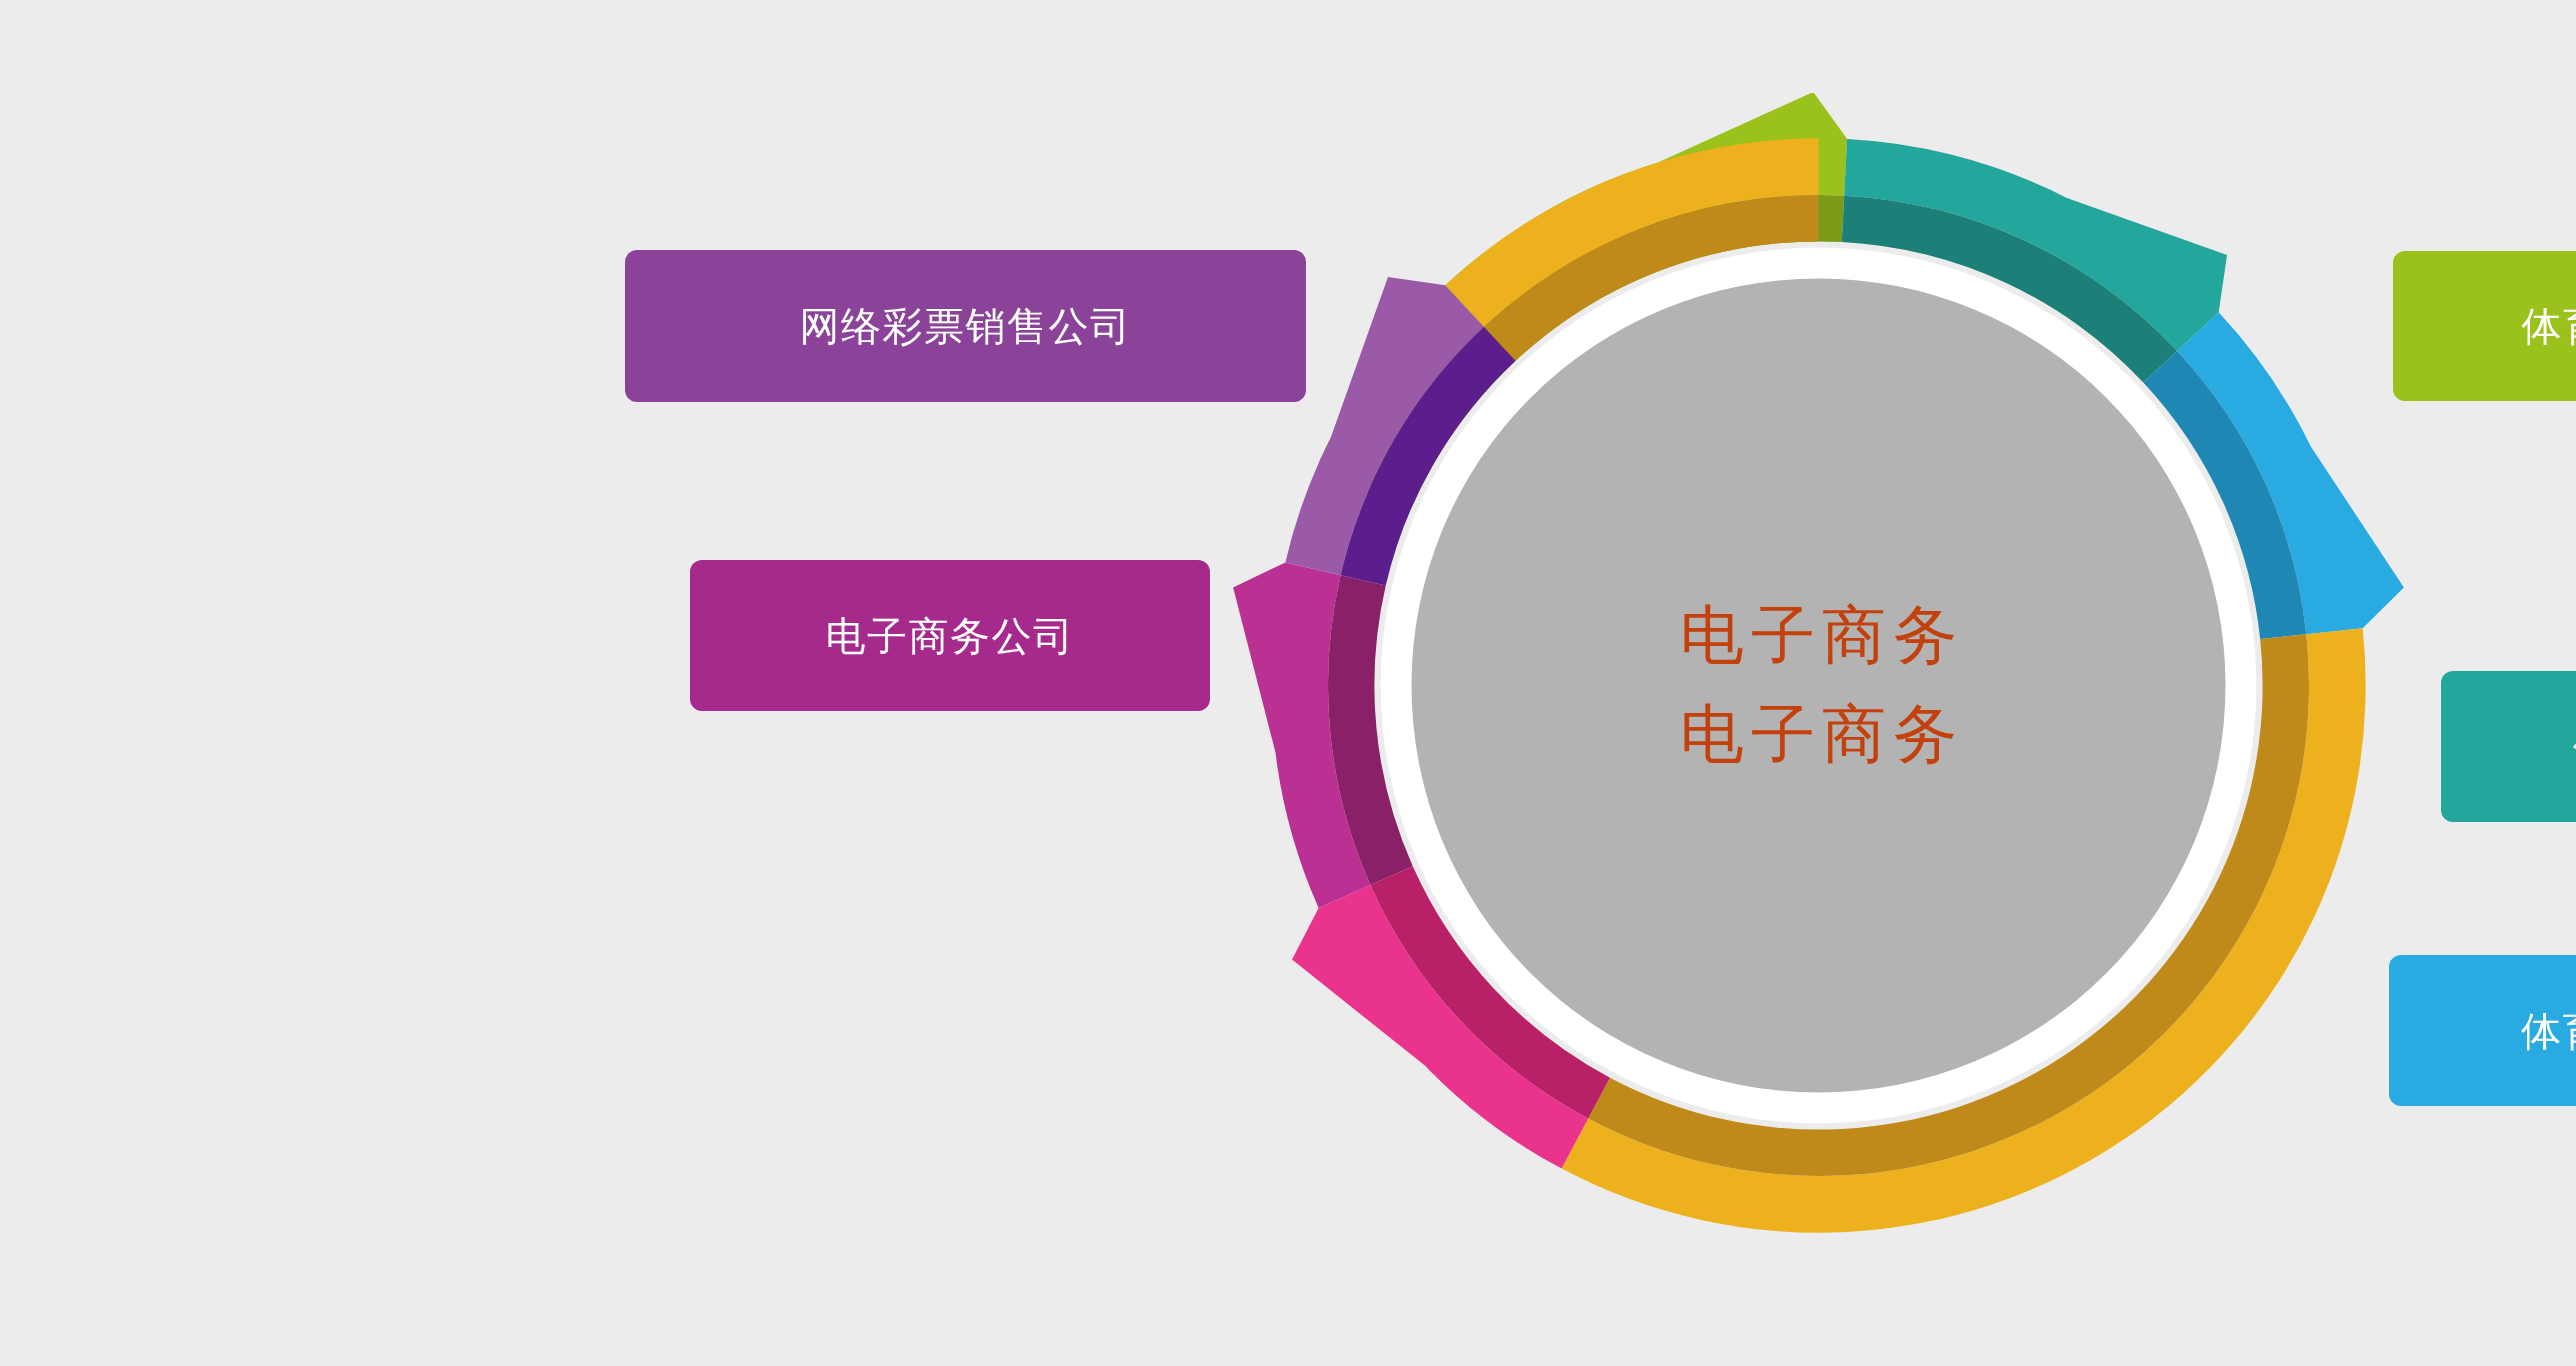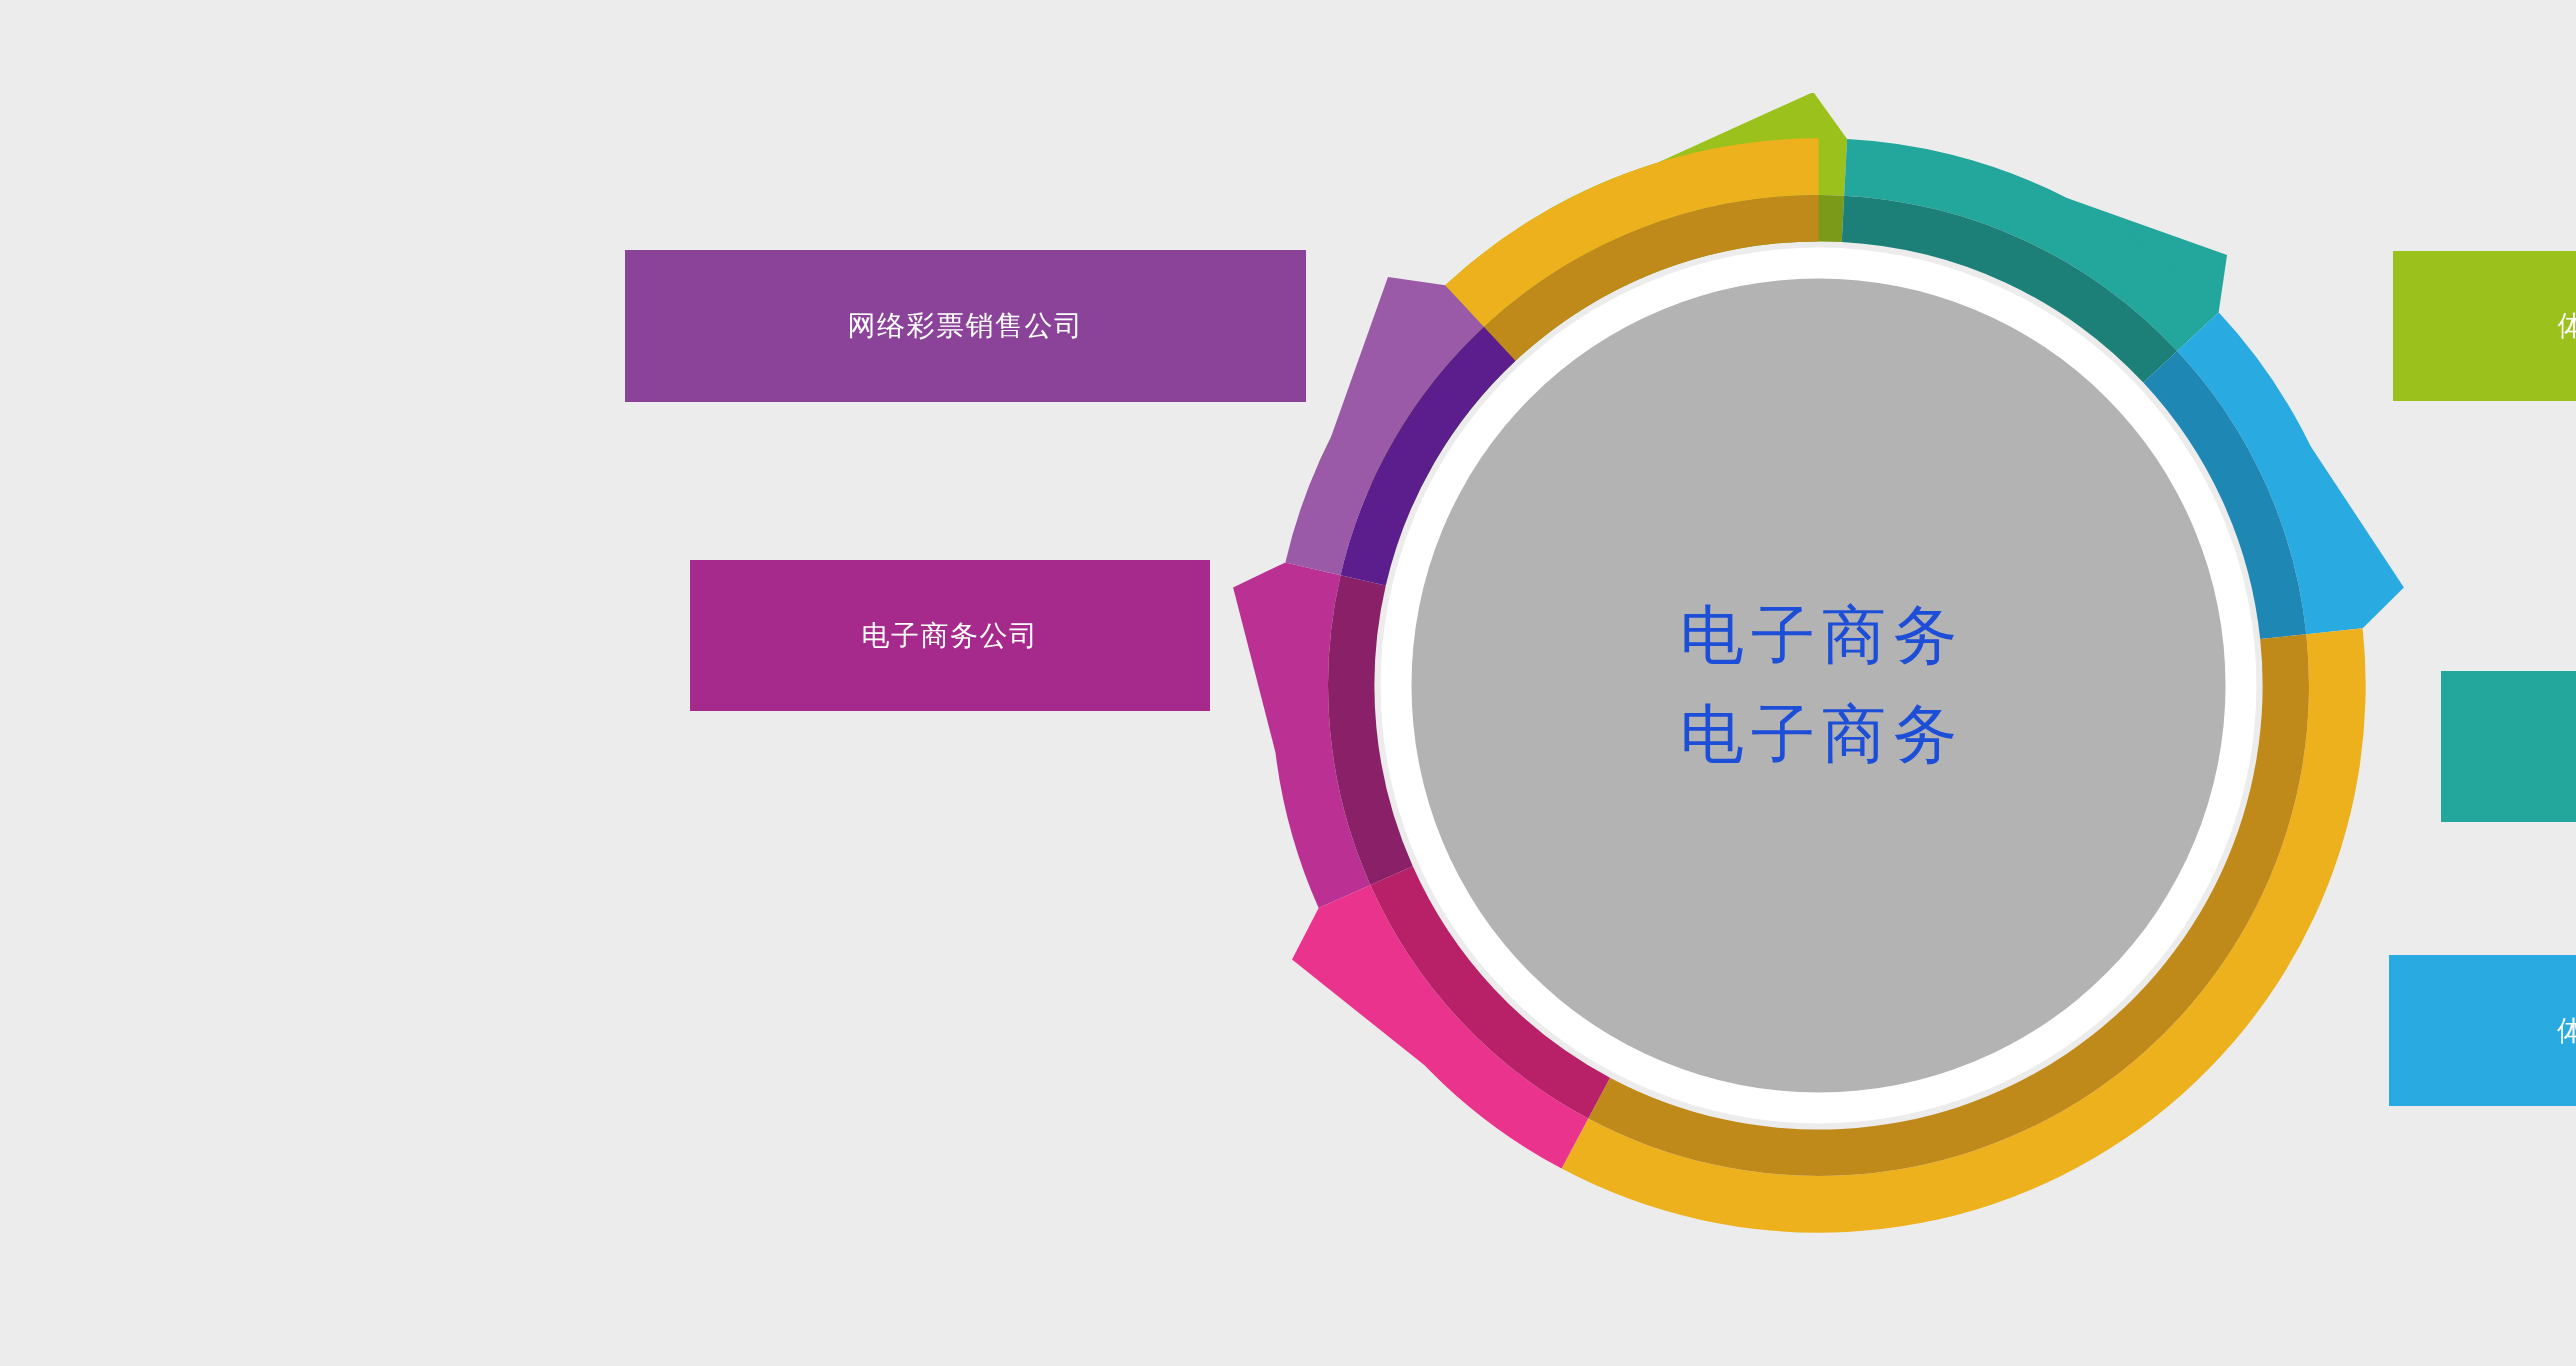--- a/index.html
+++ b/index.html
@@ -41,40 +41,41 @@
     width: 659px;
     height: 412px;
     display: flex;
     flex-direction: column;
     align-items: center;
     justify-content: center;
     gap: 32px;
     pointer-events: none;
   }
   #center-text .cline {
-    color: #1d4ed8;
+    color: #c2410c;
     font-size: 64px;
     letter-spacing: 7.2px;
     line-height: 1.05;
     white-space: nowrap;
     text-indent: 7.2px;
   }
 
   
   .label-box {
     position: absolute;
     display: flex;
     align-items: center;
     justify-content: center;
     box-sizing: border-box;
     color: #ffffff;
-    font-size: 28px;
+    font-size: 40px;
     letter-spacing: 1.5px;
     white-space: nowrap;
     line-height: 1;
+    border-radius: 12px;
   }
 
   #label-0 { left: 625px; top: 250px;  width: 681px; height: 152px; }
   #label-1 { left: 690px; top: 560px; width: 520px; height: 151px; }
   #label-2 { left: 688px; top: 956px; width: 559px; height: 150px; }
   #label-3 { left: 2393px; top: 251px;  width: 506px;  height: 150px; }
   #label-4 { left: 2441px; top: 671px; width: 513px;  height: 151px; }
   #label-5 { left: 2389px; top: 955px; width: 513px;  height: 151px; }
 </style>
 </head>

